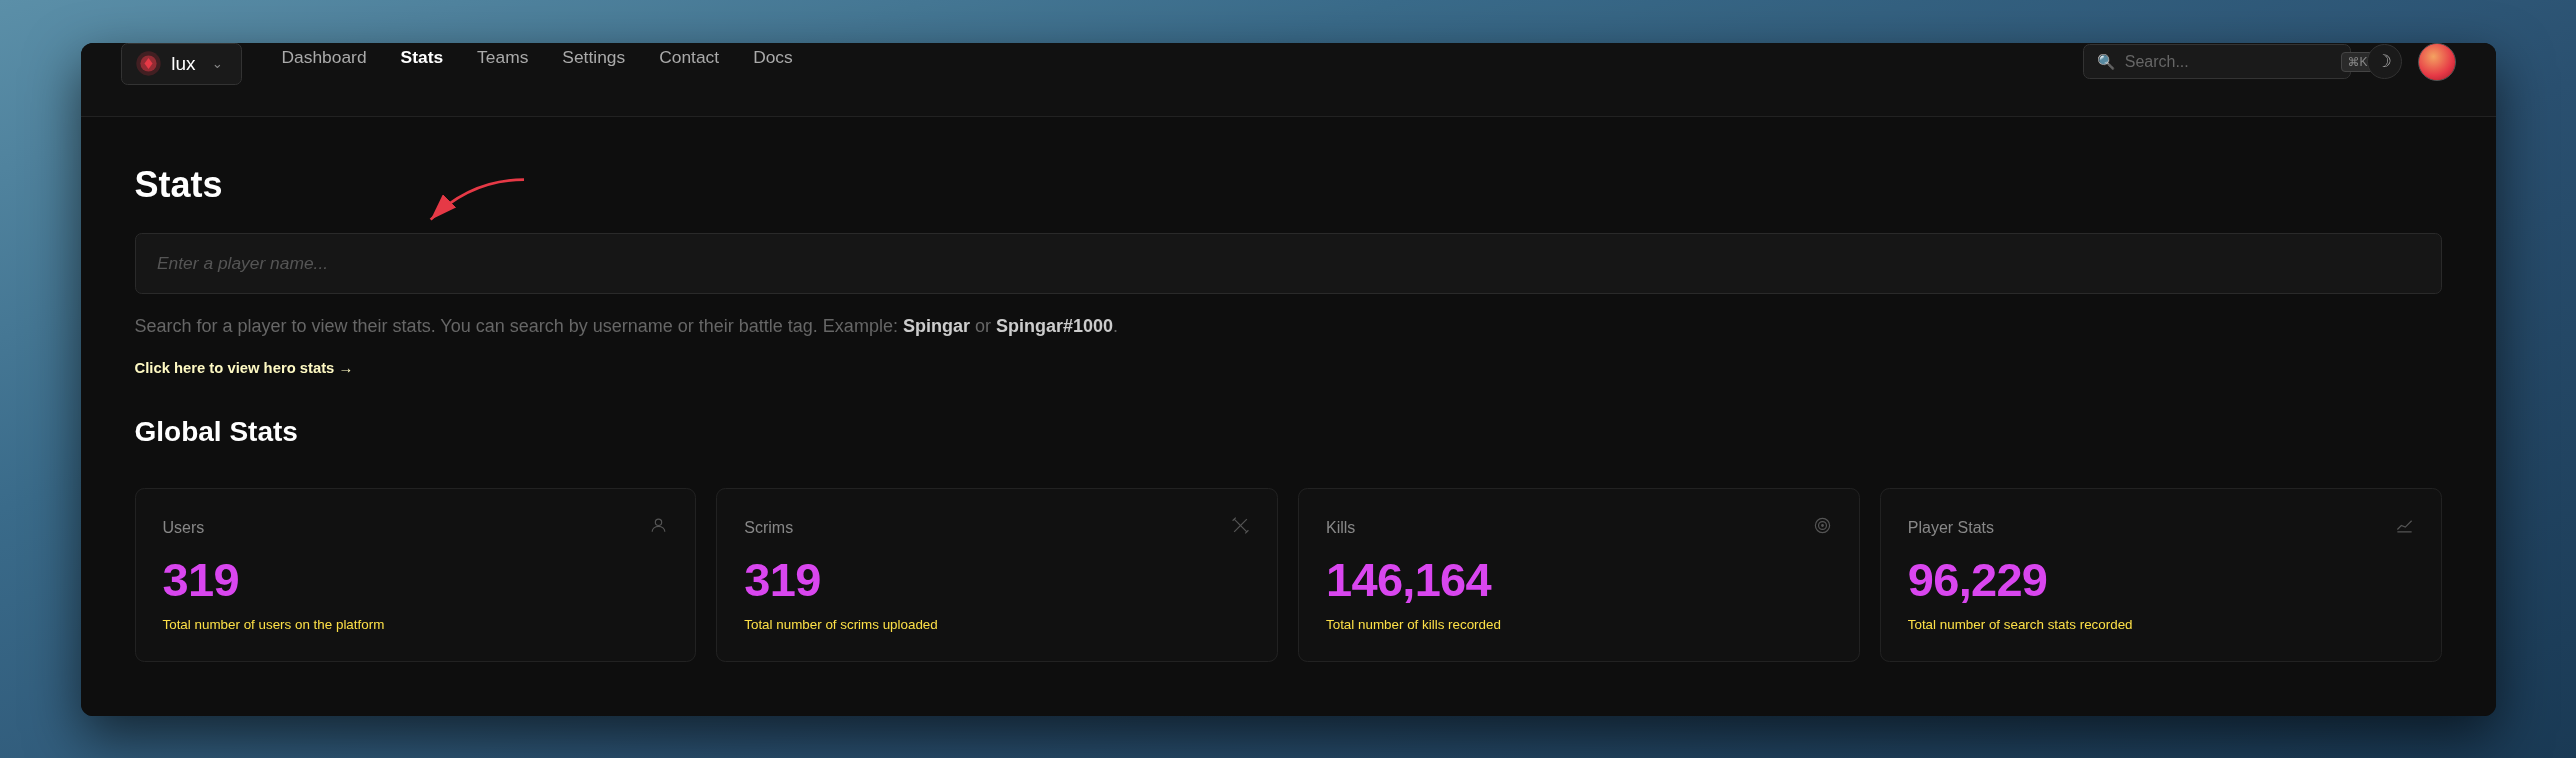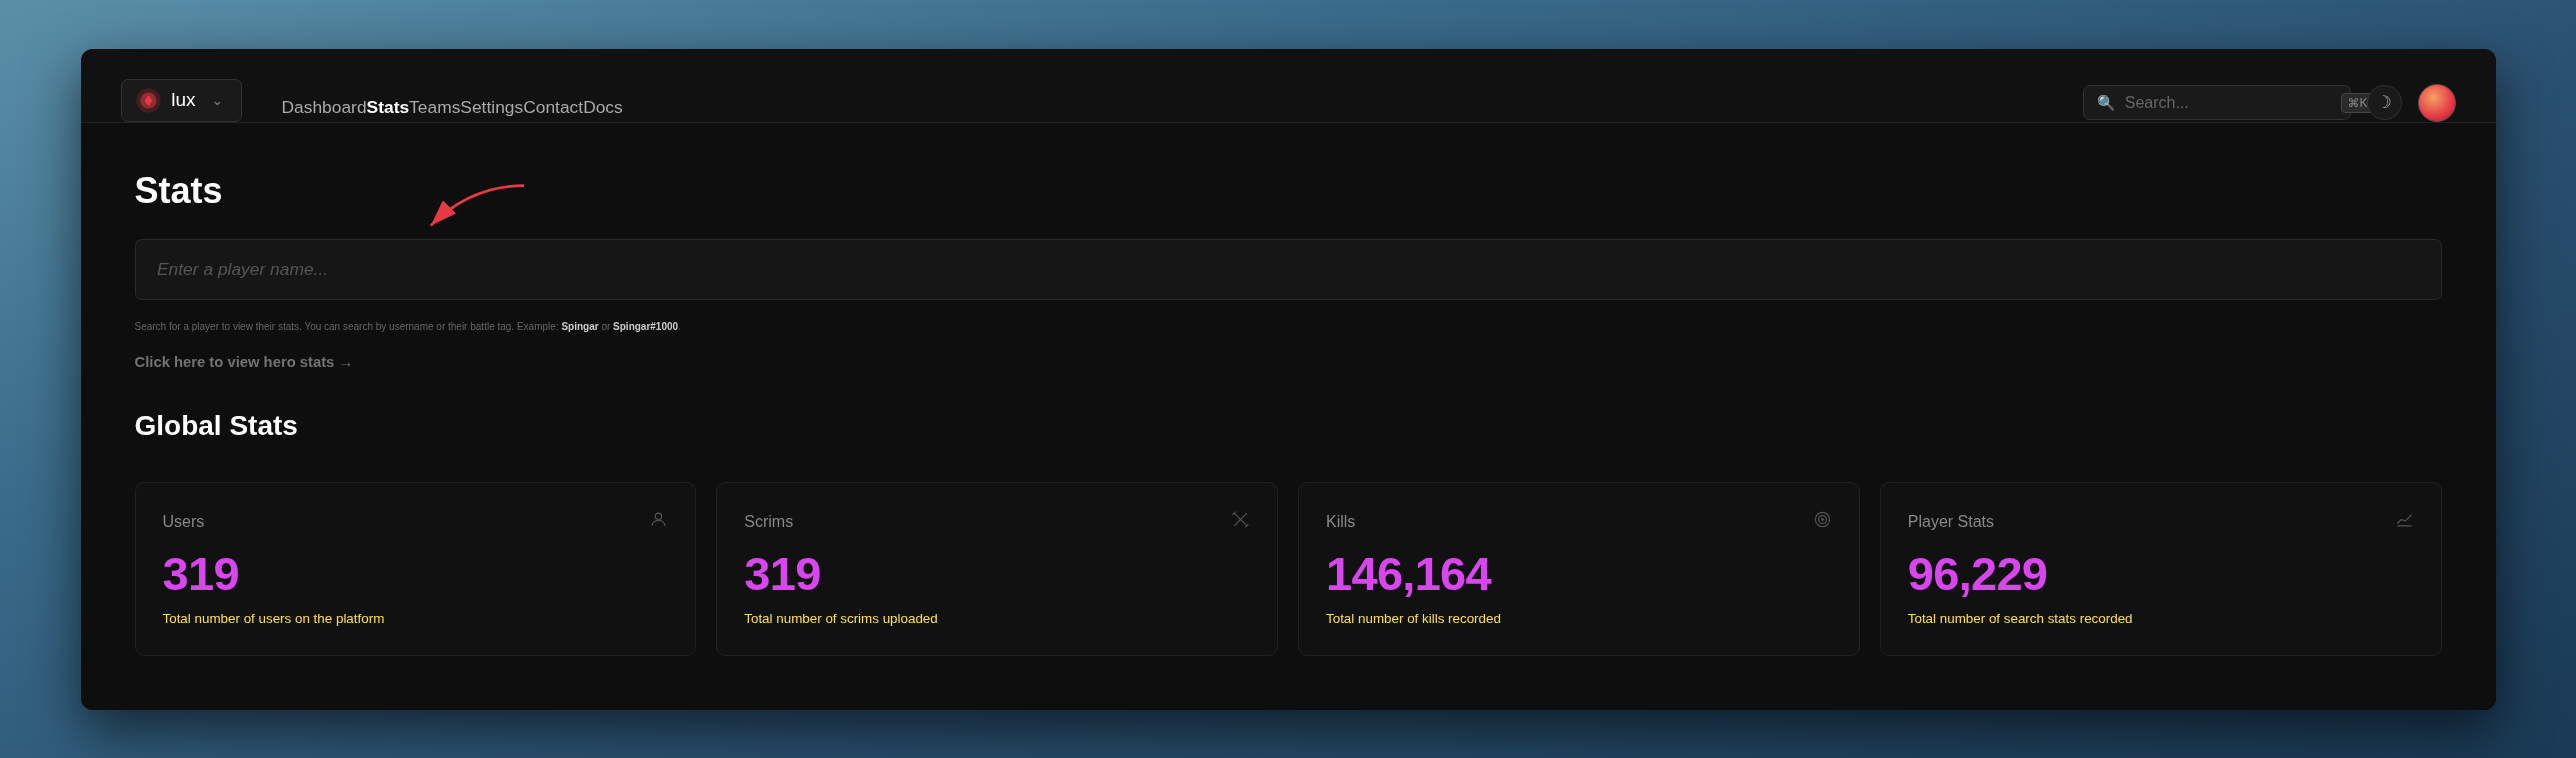--- a/index.html
+++ b/index.html
@@ -18,21 +18,21 @@
       width: 2415px;
       background: #0e0e0e;
       border-radius: 12px;
       overflow: hidden;
       box-shadow: 0 20px 54px rgba(0,0,0,0.6);
     }
 
     
     .navbar {
       display: flex;
-      align-items: flex-end;
+      align-items: flex-start;
       height: 74px;
       background: #111111;
       border-bottom: 0.7px solid #222;
       padding: 0 40px;
       gap: 40px;
     }
 
     .brand {
       display: flex;
       align-items: center;
@@ -58,20 +58,21 @@
 
     .brand-chevron {
       color: #888;
       font-size: 13.4px;
       margin-left: 6.7px;
     }
 
     .nav-links {
       display: flex;
       align-items: center;
+      gap: 34px;
       flex: 1;
     }
 
     .nav-link {
       color: #aaa;
       font-size: 17.4px;
       text-decoration: none;
       cursor: pointer;
       padding: 4px 0;
     }
@@ -176,30 +177,30 @@
       font-size: 17.4px;
       outline: none;
       margin-bottom: 19px;
       font-style: italic;
     }
 
     .player-search-input::placeholder { color: #555; }
 
     .search-hint {
       color: #666;
-      font-size: 10px;
+      font-size: 18px;
       margin-bottom: 20px;
       line-height: 1.5;
     }
 
     .search-hint strong { color: #ccc; font-weight: 600; }
 
     .hero-link {
       display: inline-block;
-      color: #737373;
+      color: #fef9c3;
       font-size: 14.8px;
       font-weight: 700;
       text-decoration: none;
       cursor: pointer;
       margin-bottom: 40px;
     }
 
     .section-title {
       color: #fff;
       font-size: 28px;

